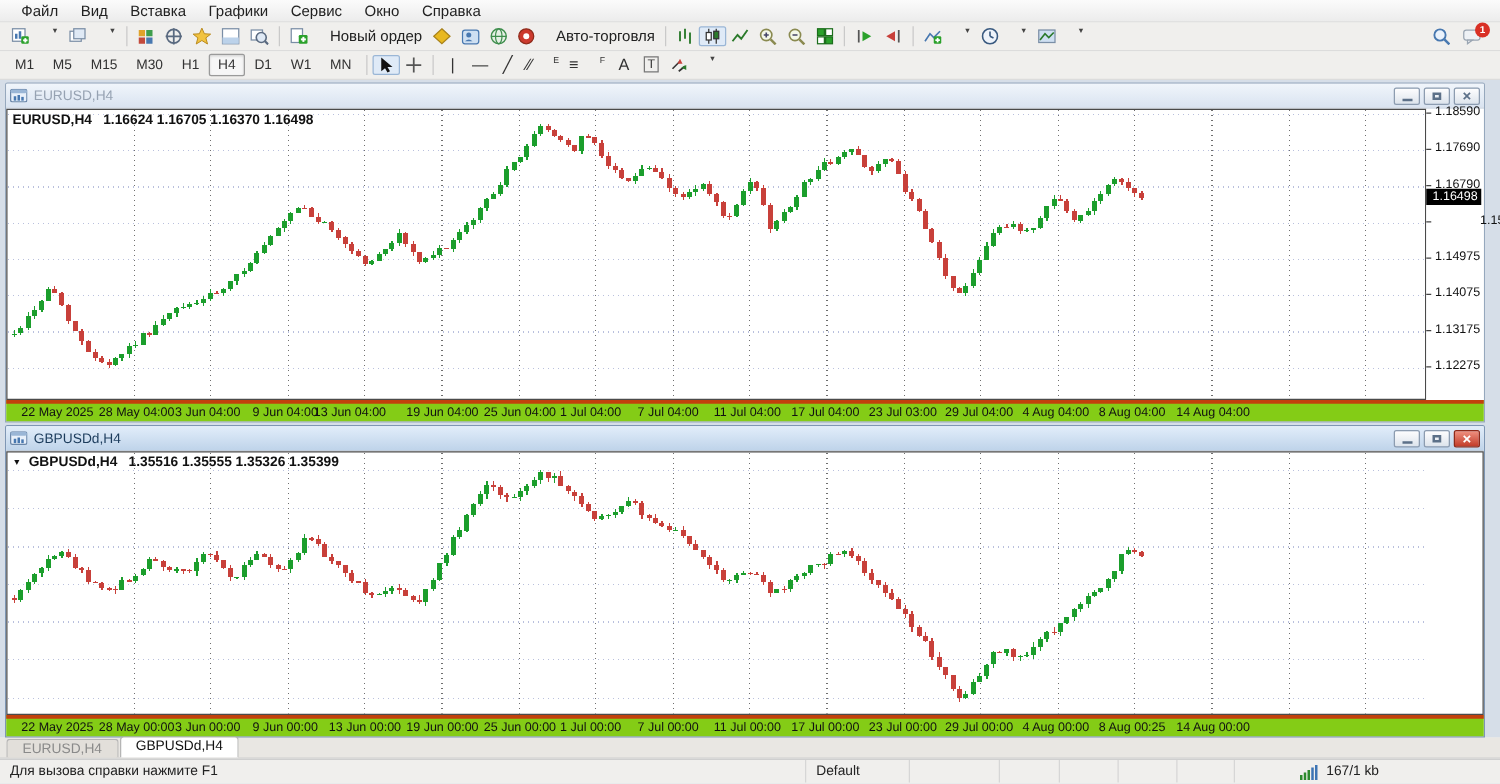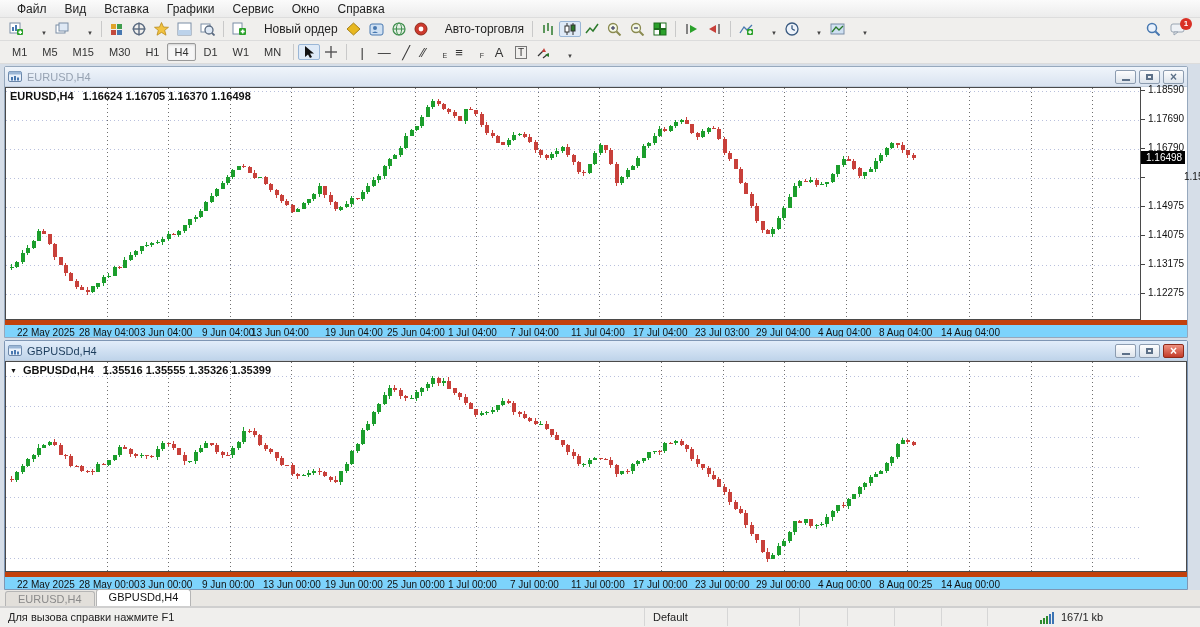--- a/index.html
+++ b/index.html
@@ -5,21 +5,21 @@
   *{margin:0;padding:0;box-sizing:border-box}
   html,body{width:1200px;height:627px;overflow:hidden}
   body{font-family:"Liberation Sans",sans-serif;font-size:12px;background:#f0efed;color:#222}
 
   
   .menubar{height:18px;display:flex;align-items:center;background:linear-gradient(#fbfbfb,#ececec);border-bottom:1px solid #dddddd;padding-left:8px}
   .menu-item{padding:1px 9px;cursor:default}
 
   
   .toolbar{height:23px;display:flex;align-items:center;background:#f0efed;border-bottom:1px solid #dcdcdc;padding:0 5px}
-  .tbtn{height:16px;min-width:22px;display:flex;align-items:flex-end;justify-content:center;gap:17px;border:1px solid transparent;border-radius:2px;padding:0 3px;color:#222;cursor:default}
+  .tbtn{height:16px;min-width:22px;display:flex;align-items:flex-start;justify-content:center;gap:17px;border:1px solid transparent;border-radius:2px;padding:0 3px;color:#222;cursor:default}
   .tbtn.pressed{background:#dfeaf7;border-color:#9ab6d6}
   .tbtn .lbl{font-size:12px;white-space:nowrap}
   .caret{font-size:6px;color:#444;line-height:1}
   .tsep{width:1px;height:16px;background:#c9c9c9;margin:0 4px;flex:0 0 auto}
   .tfbtn{font-size:11px;color:#333;padding:2px 6px;border:1px solid transparent;border-radius:2px;margin-right:1px;cursor:default}
   .tfbtn.pressed{background:#f6f6f6;border-color:#9a9a9a;box-shadow:inset 0 1px 2px rgba(0,0,0,.15)}
   .toolicon{font-size:13px;color:#333;line-height:1}
   .sub{font-size:7px;color:#333;vertical-align:sub}
   .boxT{border:1px solid #777;padding:0 2px;font-size:10px;line-height:11px}
   .tright{margin-left:auto;display:flex;align-items:center;gap:10px;padding-right:10px}
@@ -42,21 +42,21 @@
   .winbtn.close-active .g-x{color:#fff}
   .chart-row{flex:1;display:flex;min-height:0}
   .plot{position:relative;flex:1;border:1px solid #4a4a4a;background:#fff;overflow:hidden}
   .plot svg{position:absolute;left:0;top:0}
   .info{position:absolute;top:2px;left:4px;font-size:11px;font-weight:bold;color:#111;display:flex;gap:9px;z-index:2;align-items:center}
   .sym-caret{font-size:7px;margin-right:-3px;color:#111}
   .paxis{width:46px;position:relative;font-size:10px;color:#111;background:#fff}
   .axis-label{position:absolute;left:7px;white-space:nowrap}
   .axis-tick{position:absolute;left:0;width:4px;height:1px;background:#444}
   .price-tag{position:absolute;left:0;width:44px;height:13px;background:#000;color:#fff;font-size:10px;line-height:13px;padding-left:5px;z-index:3}
-  .taxis{height:17px;flex:0 0 17px;border-top:5px solid #c2410c;position:relative;font-size:10px;color:#111;background:#7dd3fc;overflow:hidden}
+  .taxis{height:17px;flex:0 0 17px;border-top:3px solid #c2410c;position:relative;font-size:10px;color:#111;background:#84cc16;overflow:hidden}
   .taxis span{position:absolute;top:2px;white-space:nowrap}
 
   
   .tabbar{height:17px;background:#e9e7e3;display:flex;align-items:flex-end;padding-left:5px;border-bottom:1px solid #cfcfcf}
   .tab{height:15px;padding:1px 12px 0;font-size:11px;color:#8a8a8a;border:1px solid #b5b5b5;border-bottom:none;border-radius:3px 3px 0 0;margin-right:1px;background:#e2dfda;cursor:default}
   .tab.active{background:#fff;color:#111;height:17px;font-weight:normal}
   .statusbar{height:19px;background:#f0efed;border-top:1px solid #cfcfcf;display:flex;align-items:stretch;font-size:11px;color:#222}
   .scell{border-right:1px solid #d6d6d6;display:flex;align-items:center;padding:0 8px;white-space:nowrap}
   .scell.help{width:645px}
   .scell.w83{width:83px}.scell.w72{width:72px}.scell.w48{width:48px}.scell.w47{width:47px}.scell.w46{width:46px}

